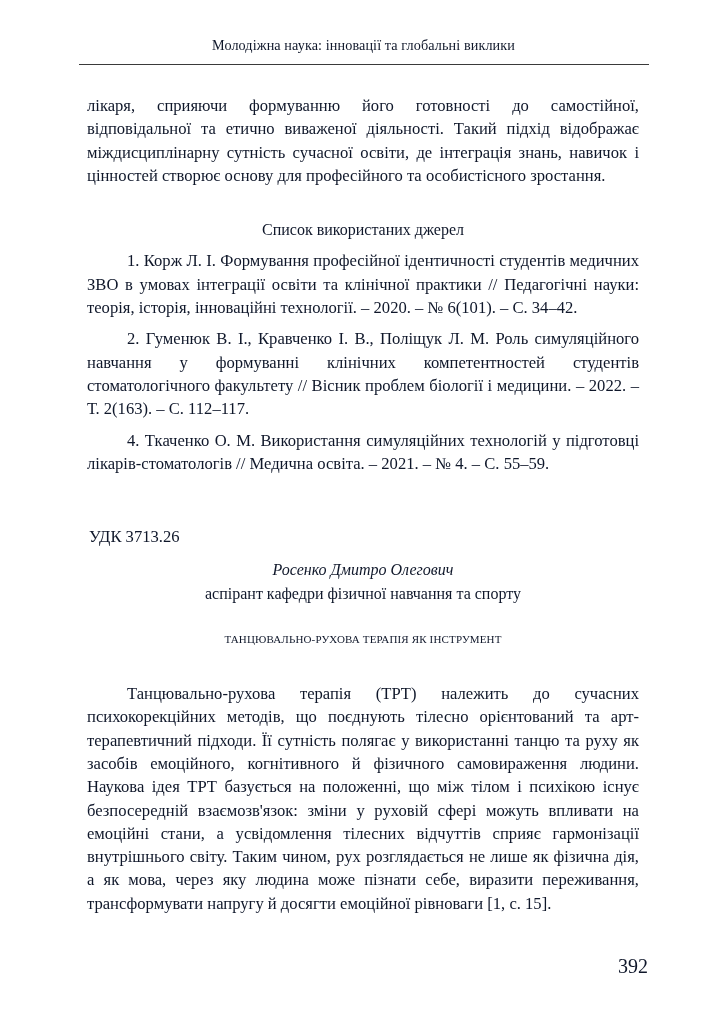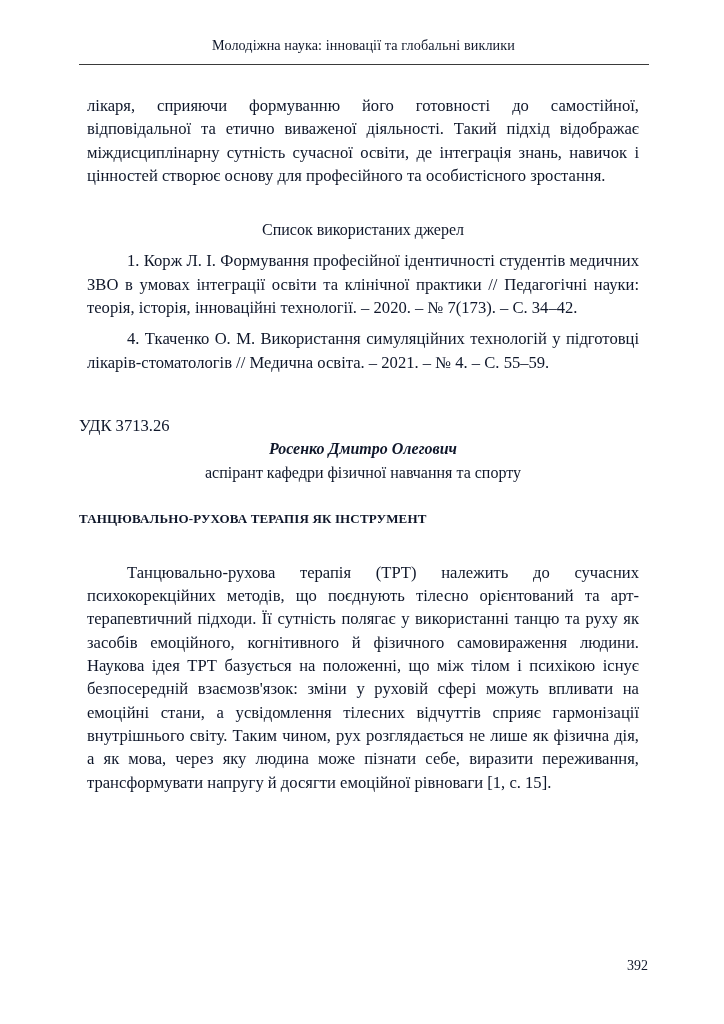--- a/index.html
+++ b/index.html
@@ -70,49 +70,49 @@
   .centered {
     margin: 0;
     font-size: 16px;
     line-height: 23.3px;
     text-align: center;
   }
   .gap-md { height: 23px; }
   .gap-lg { height: 32px; }
 
   .udc {
-    margin: 0;
+    margin: 10px;
     font-size: 16.6px;
     line-height: 23.3px;
     text-align: left;
   }
 
   .author-name {
-    font-weight: bold;
+    font-weight: normal;
     font-style: italic;
   }
 
   .article-title {
     margin: 0;
-    font-size: 13px;
+    font-size: 11px;
     line-height: 23px;
-    font-weight: bold;
-    text-align: left;
+    font-weight: normal;
+    text-align: center;
     letter-spacing: 0.15px;
   }
   .article-title .tl {
     display: block;
   }
 
   
   .page-number {
     position: absolute;
     right: 76px;
     bottom: 48px;
-    font-size: 14px;
+    font-size: 20px;
     line-height: 20px;
     text-align: left;
   }
 </style>
 </head>
 <body>
 
 <div class="page">
 
   <div class="running-header">
@@ -121,21 +121,22 @@
   <div class="header-rule"></div>
 
   <div class="content">
 
     <p class="body">лікаря, сприяючи формуванню його готовності до самостійної, відповідальної та етично виваженої діяльності. Такий підхід відображає міждисциплінарну сутність сучасної освіти, де інтеграція знань, навичок і цінностей створює основу для професійного та особистісного зростання.</p>
 
     <div class="gap-md"></div>
 
     <p class="centered">Список використаних джерел</p>
 
-    <p class="body indent">1. Корж Л. І. Формування професійної ідентичності студентів медичних ЗВО в умовах інтеграції освіти та клінічної практики // Педагогічні науки: теорія, історія, інноваційні технології. – 2020. – № 7(173). – С. 34–42.</p>
+    <p class="body indent">1. Корж Л. І. Формування професійної ідентичності студентів медичних ЗВО в умовах інтеграції освіти та клінічної практики // Педагогічні науки: теорія, історія, інноваційні технології. – 2020. – № 6(101). – С. 34–42.</p>
+    <p class="body indent">2. Гуменюк В. І., Кравченко І. В., Поліщук Л. М. Роль симуляційного навчання у формуванні клінічних компетентностей студентів стоматологічного факультету // Вісник проблем біології і медицини. – 2022. – Т. 2(163). – С. 112–117.</p>
     <p class="body indent">4. Ткаченко О. М. Використання симуляційних технологій у підготовці лікарів-стоматологів // Медична освіта. – 2021. – № 4. – С. 55–59.</p>
 
     <div class="gap-lg"></div>
 
     <p class="udc">УДК 3713.26</p>
 
     <p class="centered author-name">Росенко Дмитро Олегович</p>
     <p class="centered">аспірант кафедри фізичної навчання та спорту</p>
 
     <div class="gap-md"></div>

